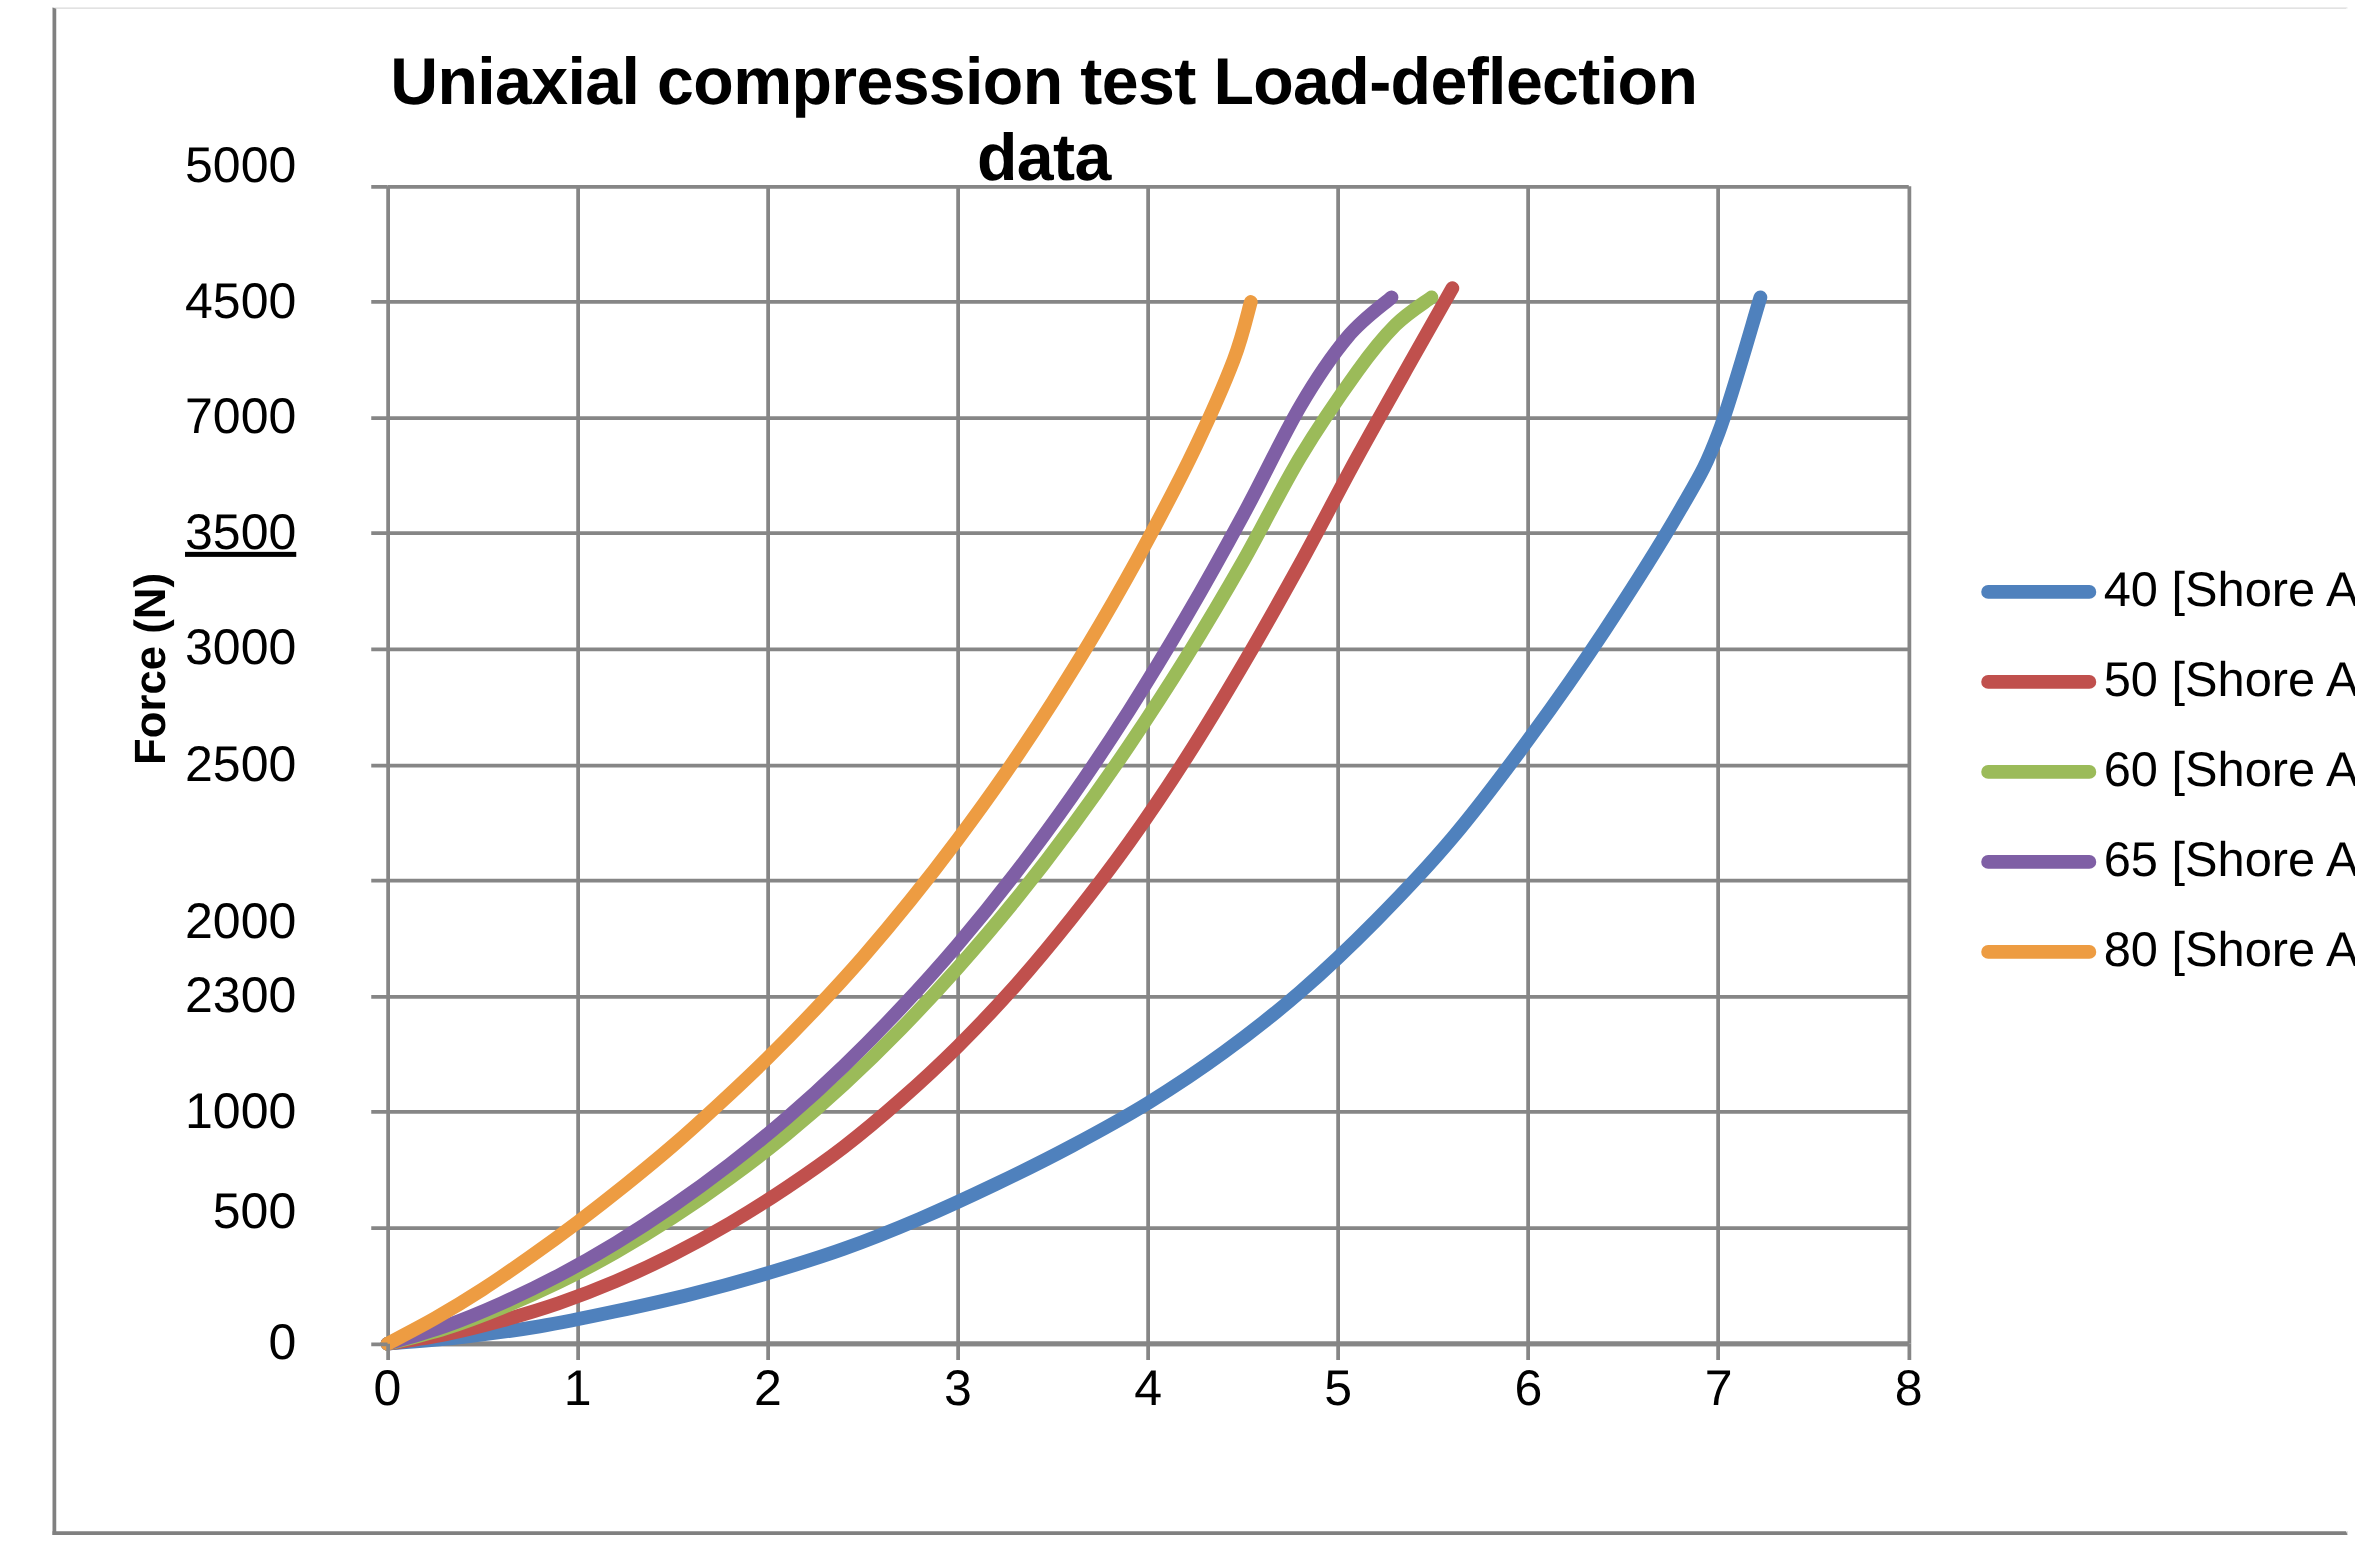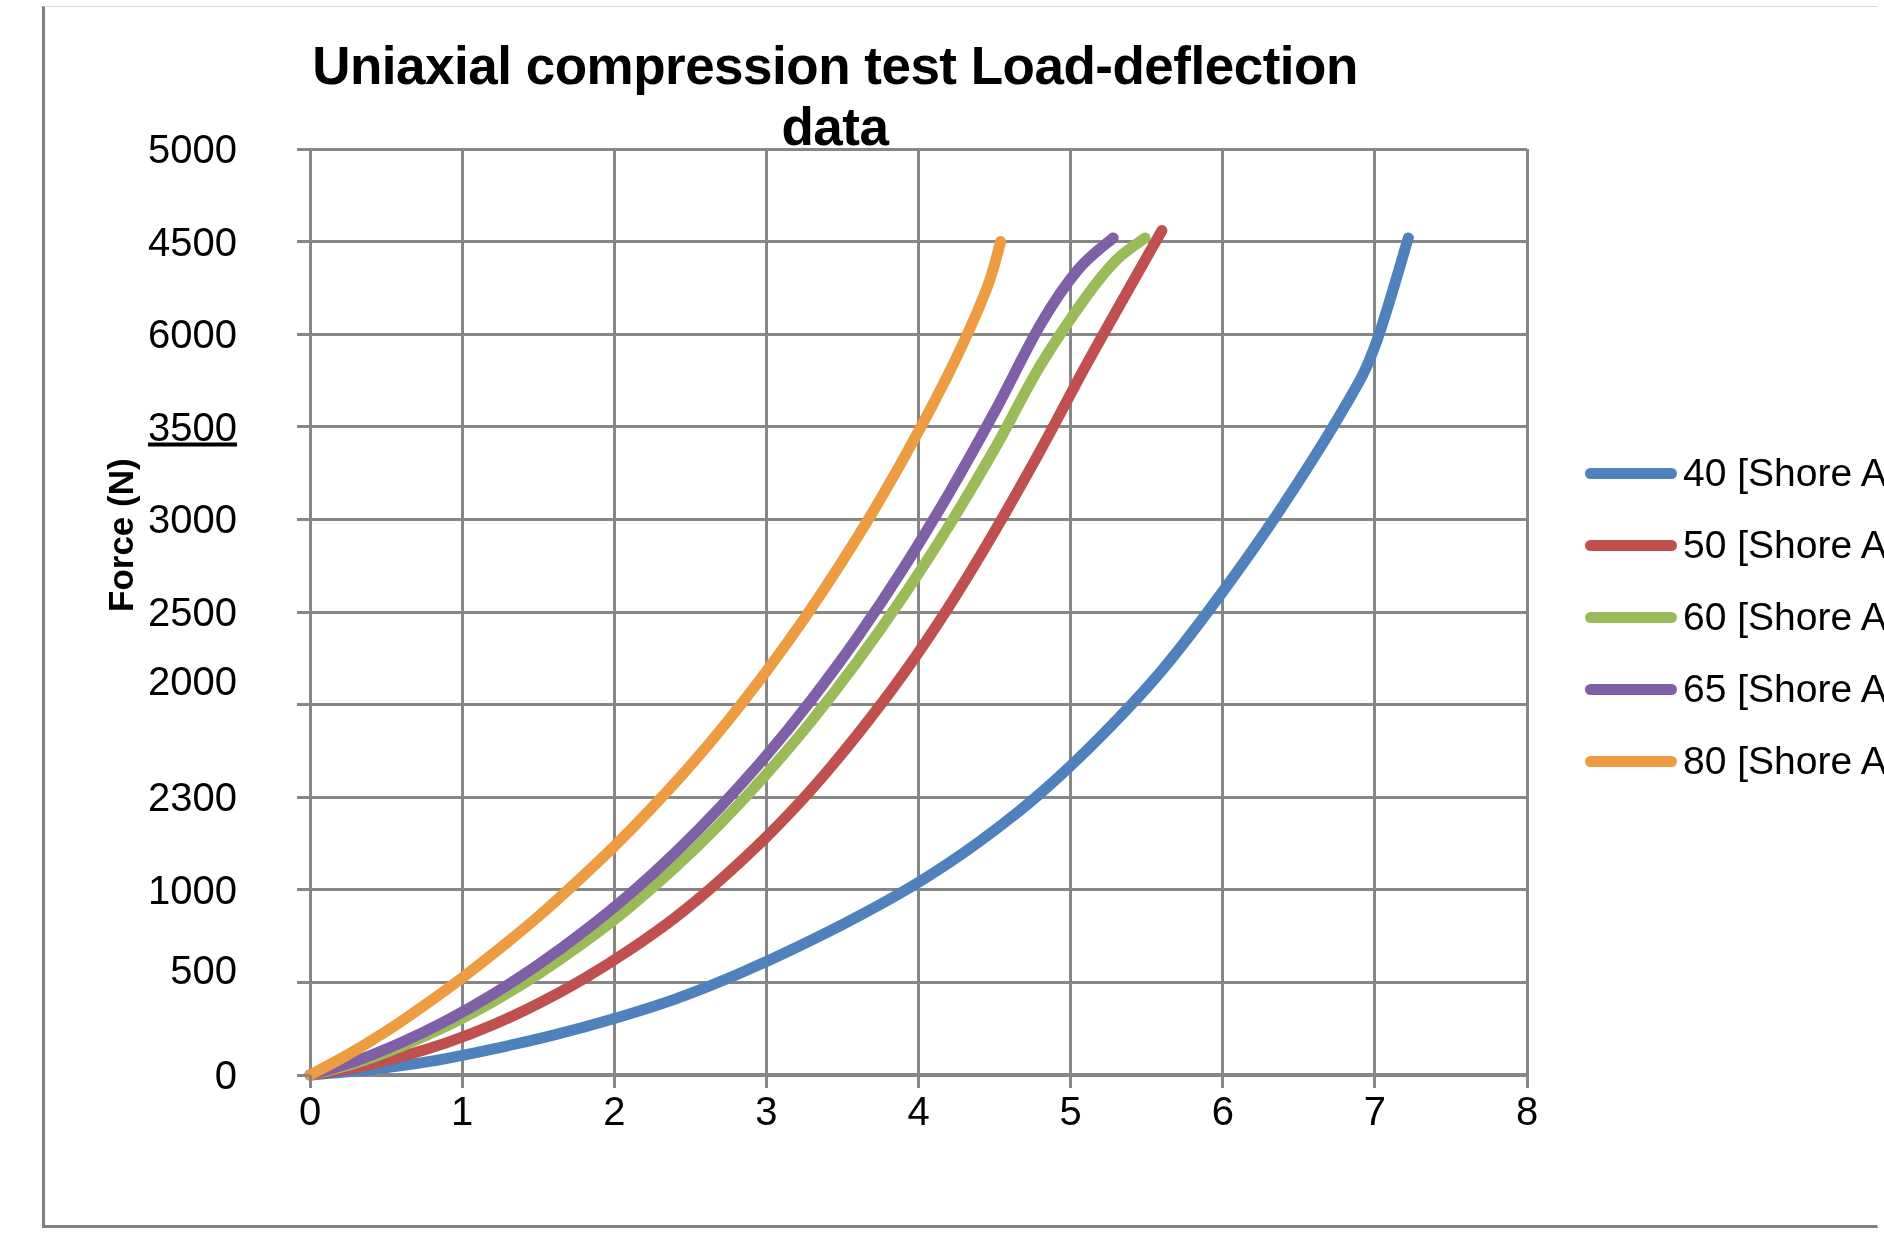--- a/index.html
+++ b/index.html
@@ -160,27 +160,27 @@
   <div id="chart-title">Uniaxial compression test Load-deflection data</div>
 
   <div id="y-axis-title">Force (N)</div>
 
 
   <div id="y-tick-labels">
       <div class="ylabel" style="top: 1068px;">0</div>
       <div class="ylabel" style="top: 963px;">500</div>
       <div class="ylabel" style="top: 882.8px;">1000</div>
       <div class="ylabel" style="top: 790.2px;">2300</div>
-      <div class="ylabel" style="top: 674px;">2000</div>
+      <div class="ylabel" style="top: 731px;">2000</div>
       <div class="ylabel" style="top: 605px;">2500</div>
       <div class="ylabel" style="top: 512.4px;">3000</div>
       <div class="ylabel" style="top: 419.8px; text-decoration: underline;">3500</div>
-      <div class="ylabel" style="top: 327.2px;">6000</div>
+      <div class="ylabel" style="top: 327.2px;">7000</div>
       <div class="ylabel" style="top: 234.6px;">4500</div>
-      <div class="ylabel" style="top: 142px;">5000</div>
+      <div class="ylabel" style="top: 126px;">5000</div>
     </div>
   <div id="x-tick-labels">
       <div class="xlabel" style="left: 265px; top: 1082px;">0</div>
       <div class="xlabel" style="left: 417.125px; top: 1082px;">1</div>
       <div class="xlabel" style="left: 569.25px; top: 1082px;">2</div>
       <div class="xlabel" style="left: 721.375px; top: 1082px;">3</div>
       <div class="xlabel" style="left: 873.5px; top: 1082px;">4</div>
       <div class="xlabel" style="left: 1025.62px; top: 1082px;">5</div>
       <div class="xlabel" style="left: 1177.75px; top: 1082px;">6</div>
       <div class="xlabel" style="left: 1329.88px; top: 1082px;">7</div>

